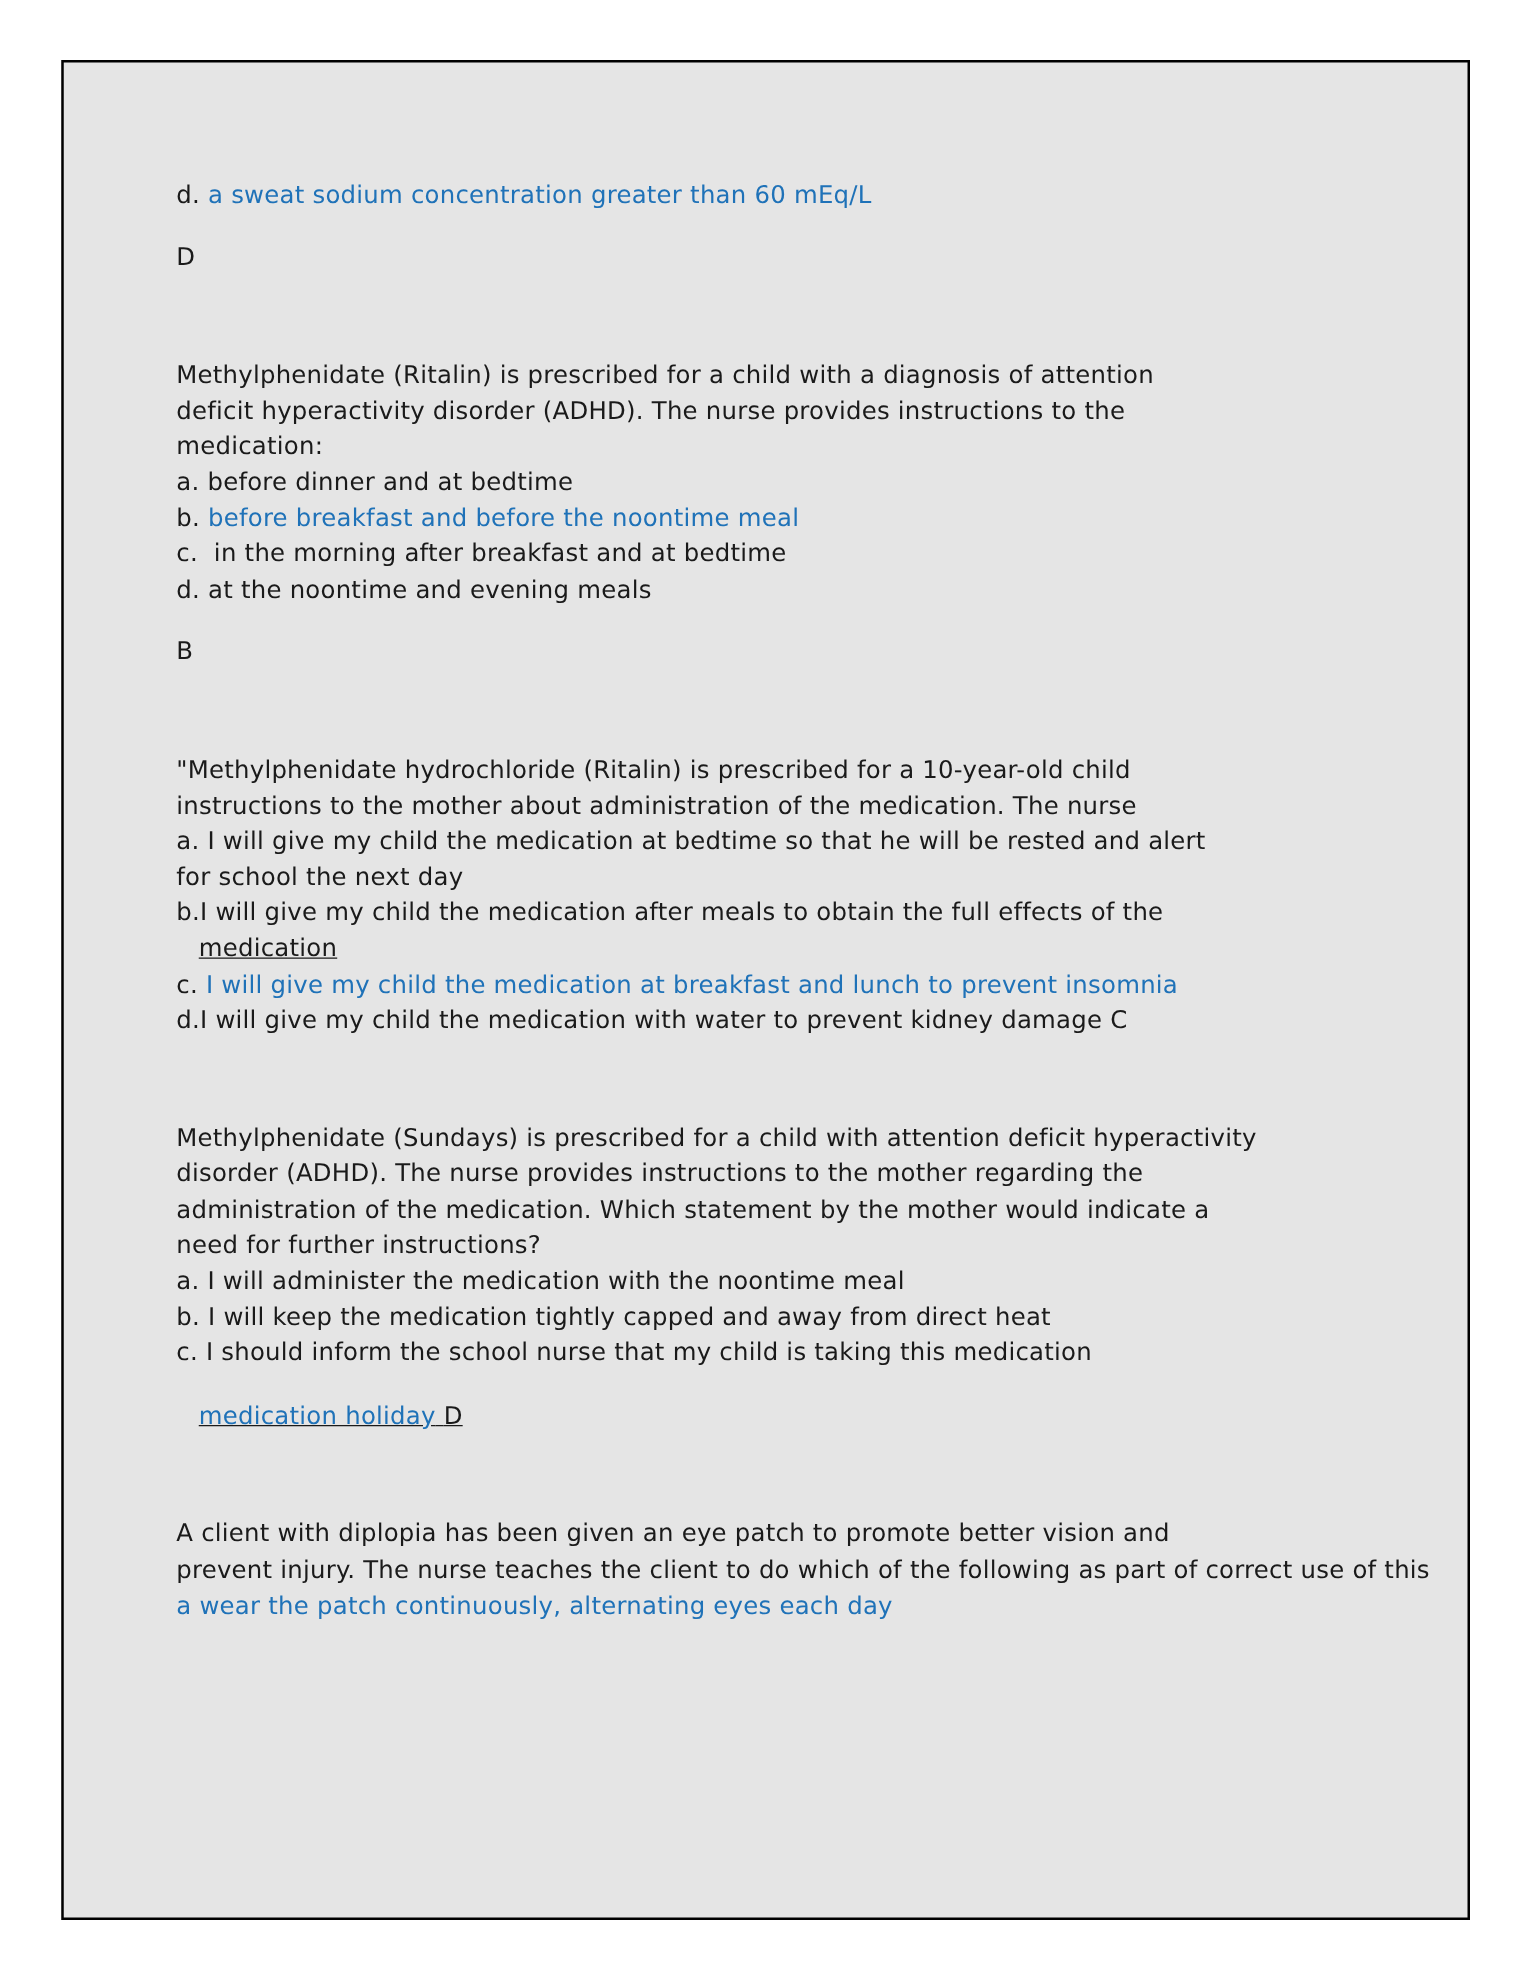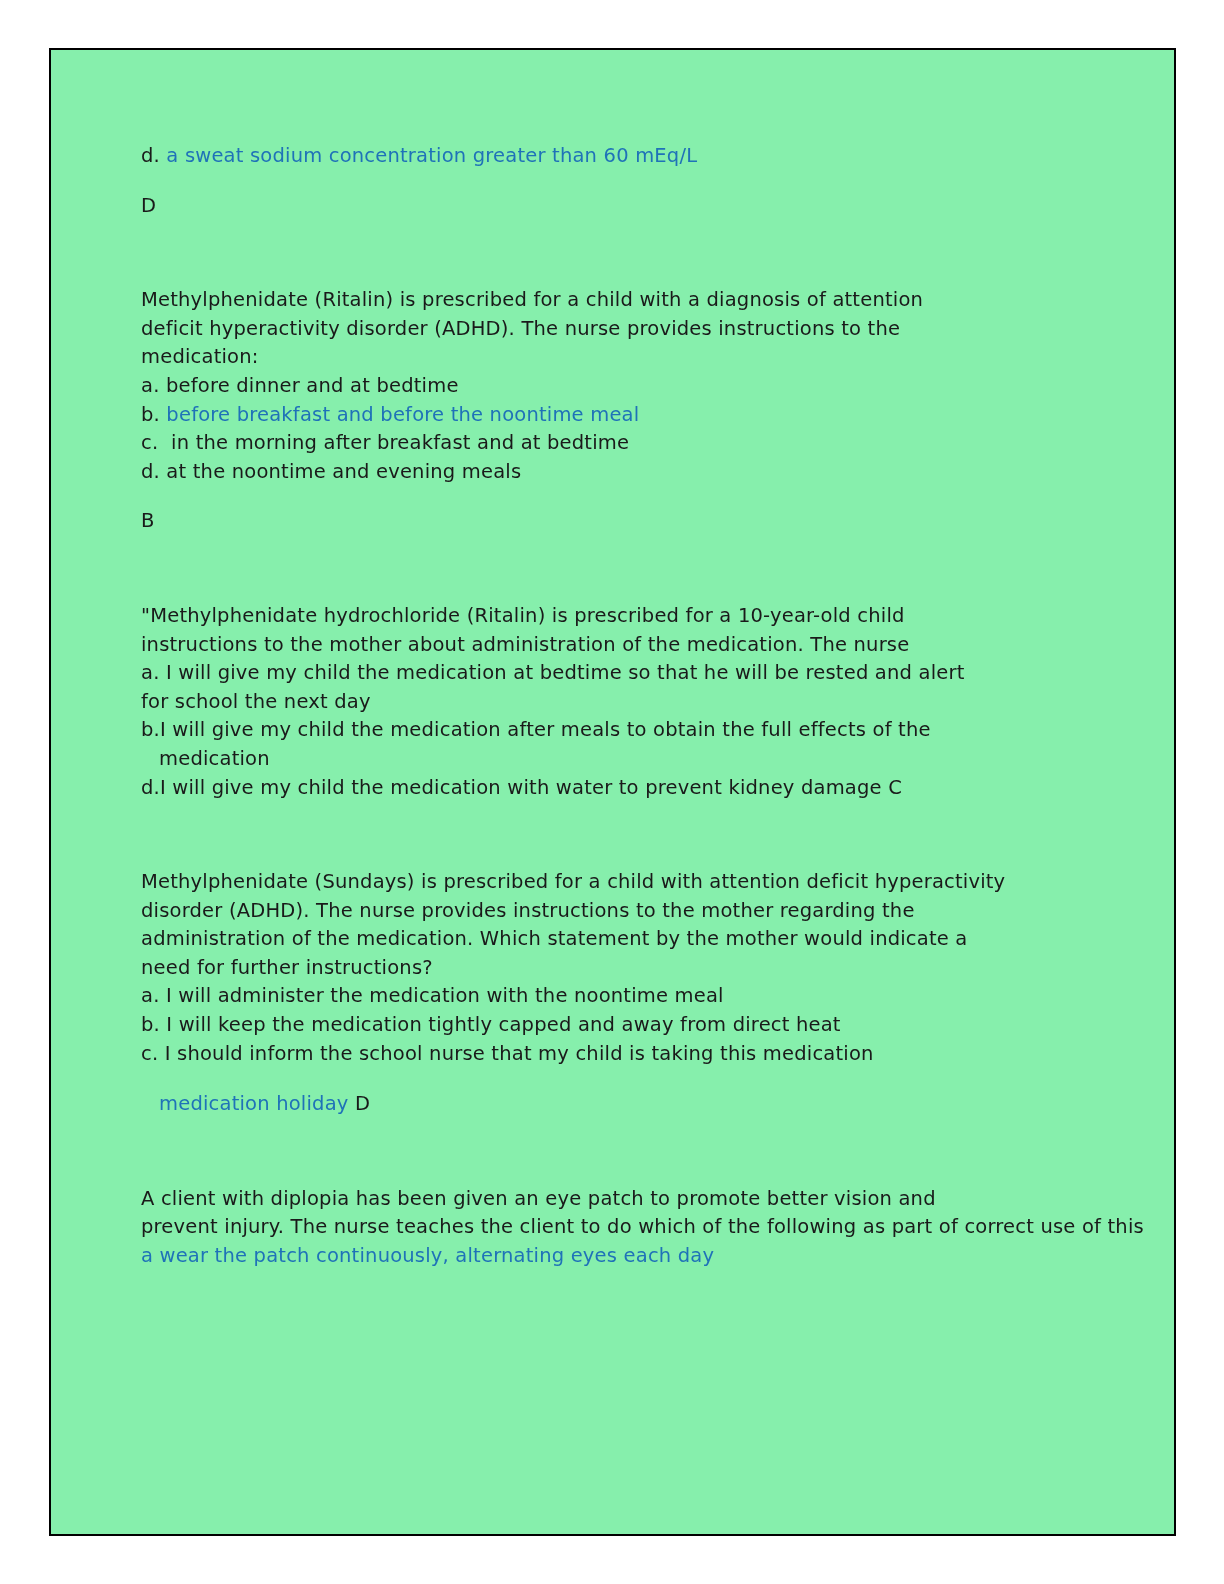--- a/index.html
+++ b/index.html
@@ -16,21 +16,21 @@
   }
 
   .page-sheet {
     position: absolute;
     left: 49px;
     top: 48px;
     width: 1127px;
     height: 1488px;
     box-sizing: border-box;
     border: 2px solid #000000;
-    background: #86efac;
+    background: #e5e5e5;
     overflow: hidden;
   }
 
   .doc-body {
     position: absolute;
     left: 90px;
     top: 92px;
     right: 26px;
   }
 
@@ -41,20 +41,21 @@
   .ansline {
     font-size: 19.5px;
     line-height: 28.6px;
     color: #1a1a1a;
     letter-spacing: 0.01em;
     white-space: pre-wrap;
   }
 
   .contline {
     padding-left: 18px;
+    text-decoration: underline;
   }
 
   .blue {
     color: #1f72b8;
   }
 
   .black {
     color: #1a1a1a;
   }
 
@@ -113,20 +114,21 @@
         <div class="qline">"Methylphenidate hydrochloride (Ritalin) is prescribed for a 10-year-old child</div>
         <div class="qline">instructions to the mother about administration of the medication. The nurse</div>
       </div>
       <div class="options">
         <div class="optline"><span class="black">a.</span><span class="black"> I will give my child the medication at bedtime so that he will be rested and alert</span></div>
         <div class="optline">for school the next day</div>
 
         <div class="optline"><span class="black">b.</span><span class="black">I will give my child the medication after meals to obtain the full effects of the</span></div>
         <div class="contline">medication</div>
 
+        <div class="optline"><span class="black">c.</span><span class="blue"> I will give my child the medication at breakfast and lunch to prevent insomnia</span></div>
 
         <div class="optline"><span class="black">d.</span><span class="black">I will give my child the medication with water to prevent kidney damage</span><span class="black"> <span>C</span></span></div>
       </div>
     </div>
 
     <div class="gap-between-questions"></div>
 
     <div class="qblock">
       <div class="stem">
         <div class="qline">Methylphenidate (Sundays) is prescribed for a child with attention deficit hyperactivity</div>

